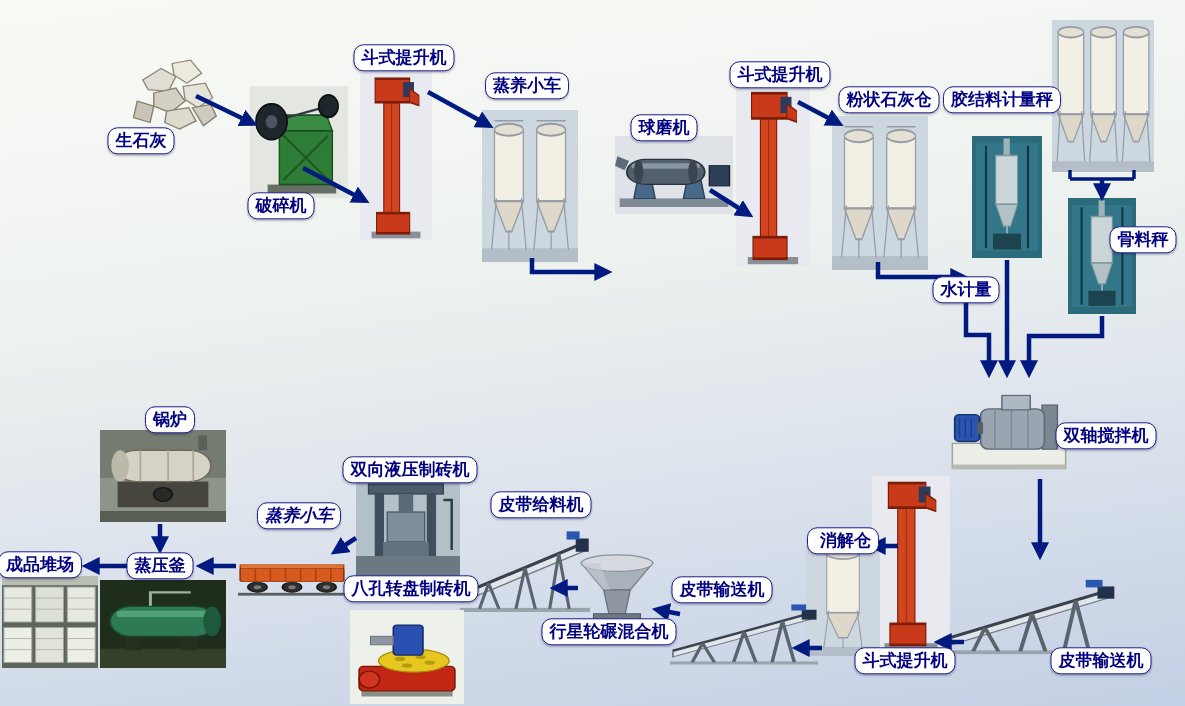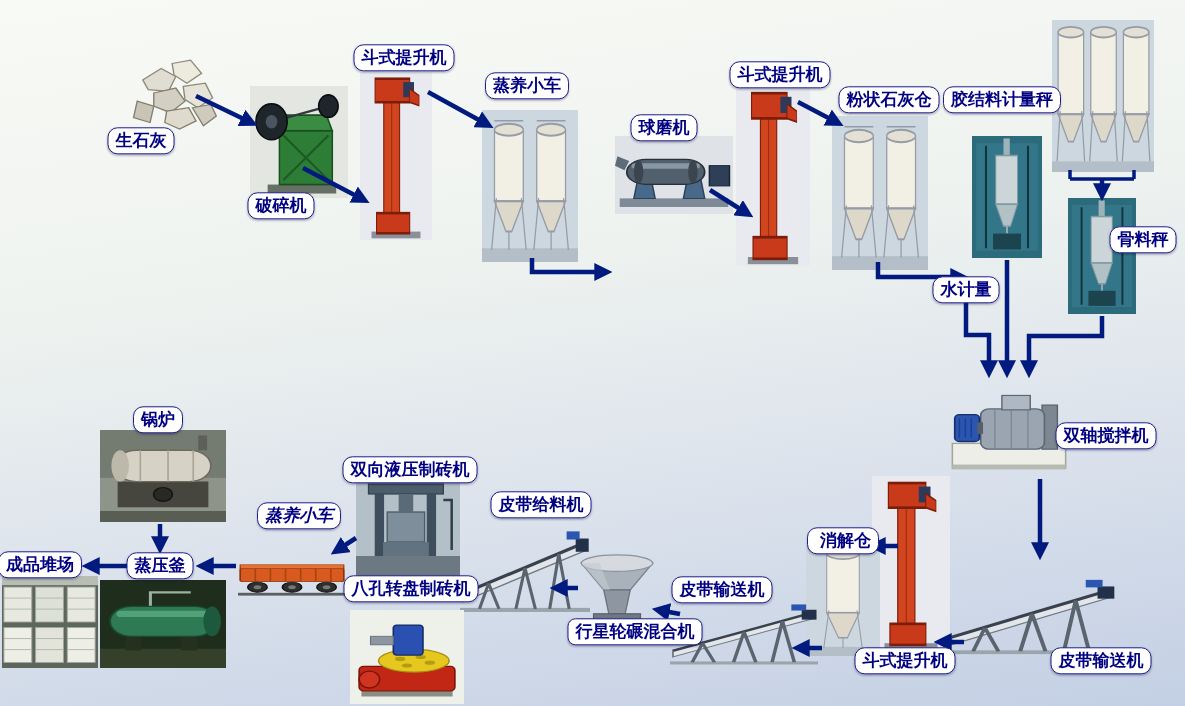--- a/index.html
+++ b/index.html
@@ -388,21 +388,21 @@
     <div class="label" style="left: 780px; top: 75px;">斗式提升机</div>
     <div class="label" style="left: 889px; top: 100px;">粉状石灰仓</div>
     <div class="label" style="left: 1002px; top: 100px;">胶结料计量秤</div>
     <div class="label" style="left: 1143px; top: 240px;">骨料秤</div>
     <div class="label" style="left: 966px; top: 290px;">水计量</div>
     <div class="label" style="left: 1106px; top: 436px;">双轴搅拌机</div>
     <div class="label" style="left: 1101px; top: 661px;">皮带输送机</div>
     <div class="label" style="left: 905px; top: 661px;">斗式提升机</div>
     <div class="label" style="left: 843px; top: 541px; padding-left: 12px;">消解仓</div>
     <div class="label" style="left: 722px; top: 590px;">皮带输送机</div>
-    <div class="label" style="left: 635px; top: 632px; border-radius: 8px;">行星轮碾混合机</div>
+    <div class="label" style="left: 609px; top: 632px;">行星轮碾混合机</div>
     <div class="label" style="left: 541px; top: 505px;">皮带给料机</div>
     <div class="label" style="left: 411px; top: 589px;">八孔转盘制砖机</div>
     <div class="label" style="left: 410px; top: 470px;">双向液压制砖机</div>
     <div class="label" style="left: 299px; top: 516px; font-style: italic;">蒸养小车</div>
     <div class="label" style="left: 160px; top: 566px;">蒸压釜</div>
-    <div class="label" style="left: 158px; top: 420px;">锅炉</div>
+    <div class="label" style="left: 170px; top: 420px;">锅炉</div>
     <div class="label" style="left: 40px; top: 565px;">成品堆场</div>
   </div>
 
 </body></html>

